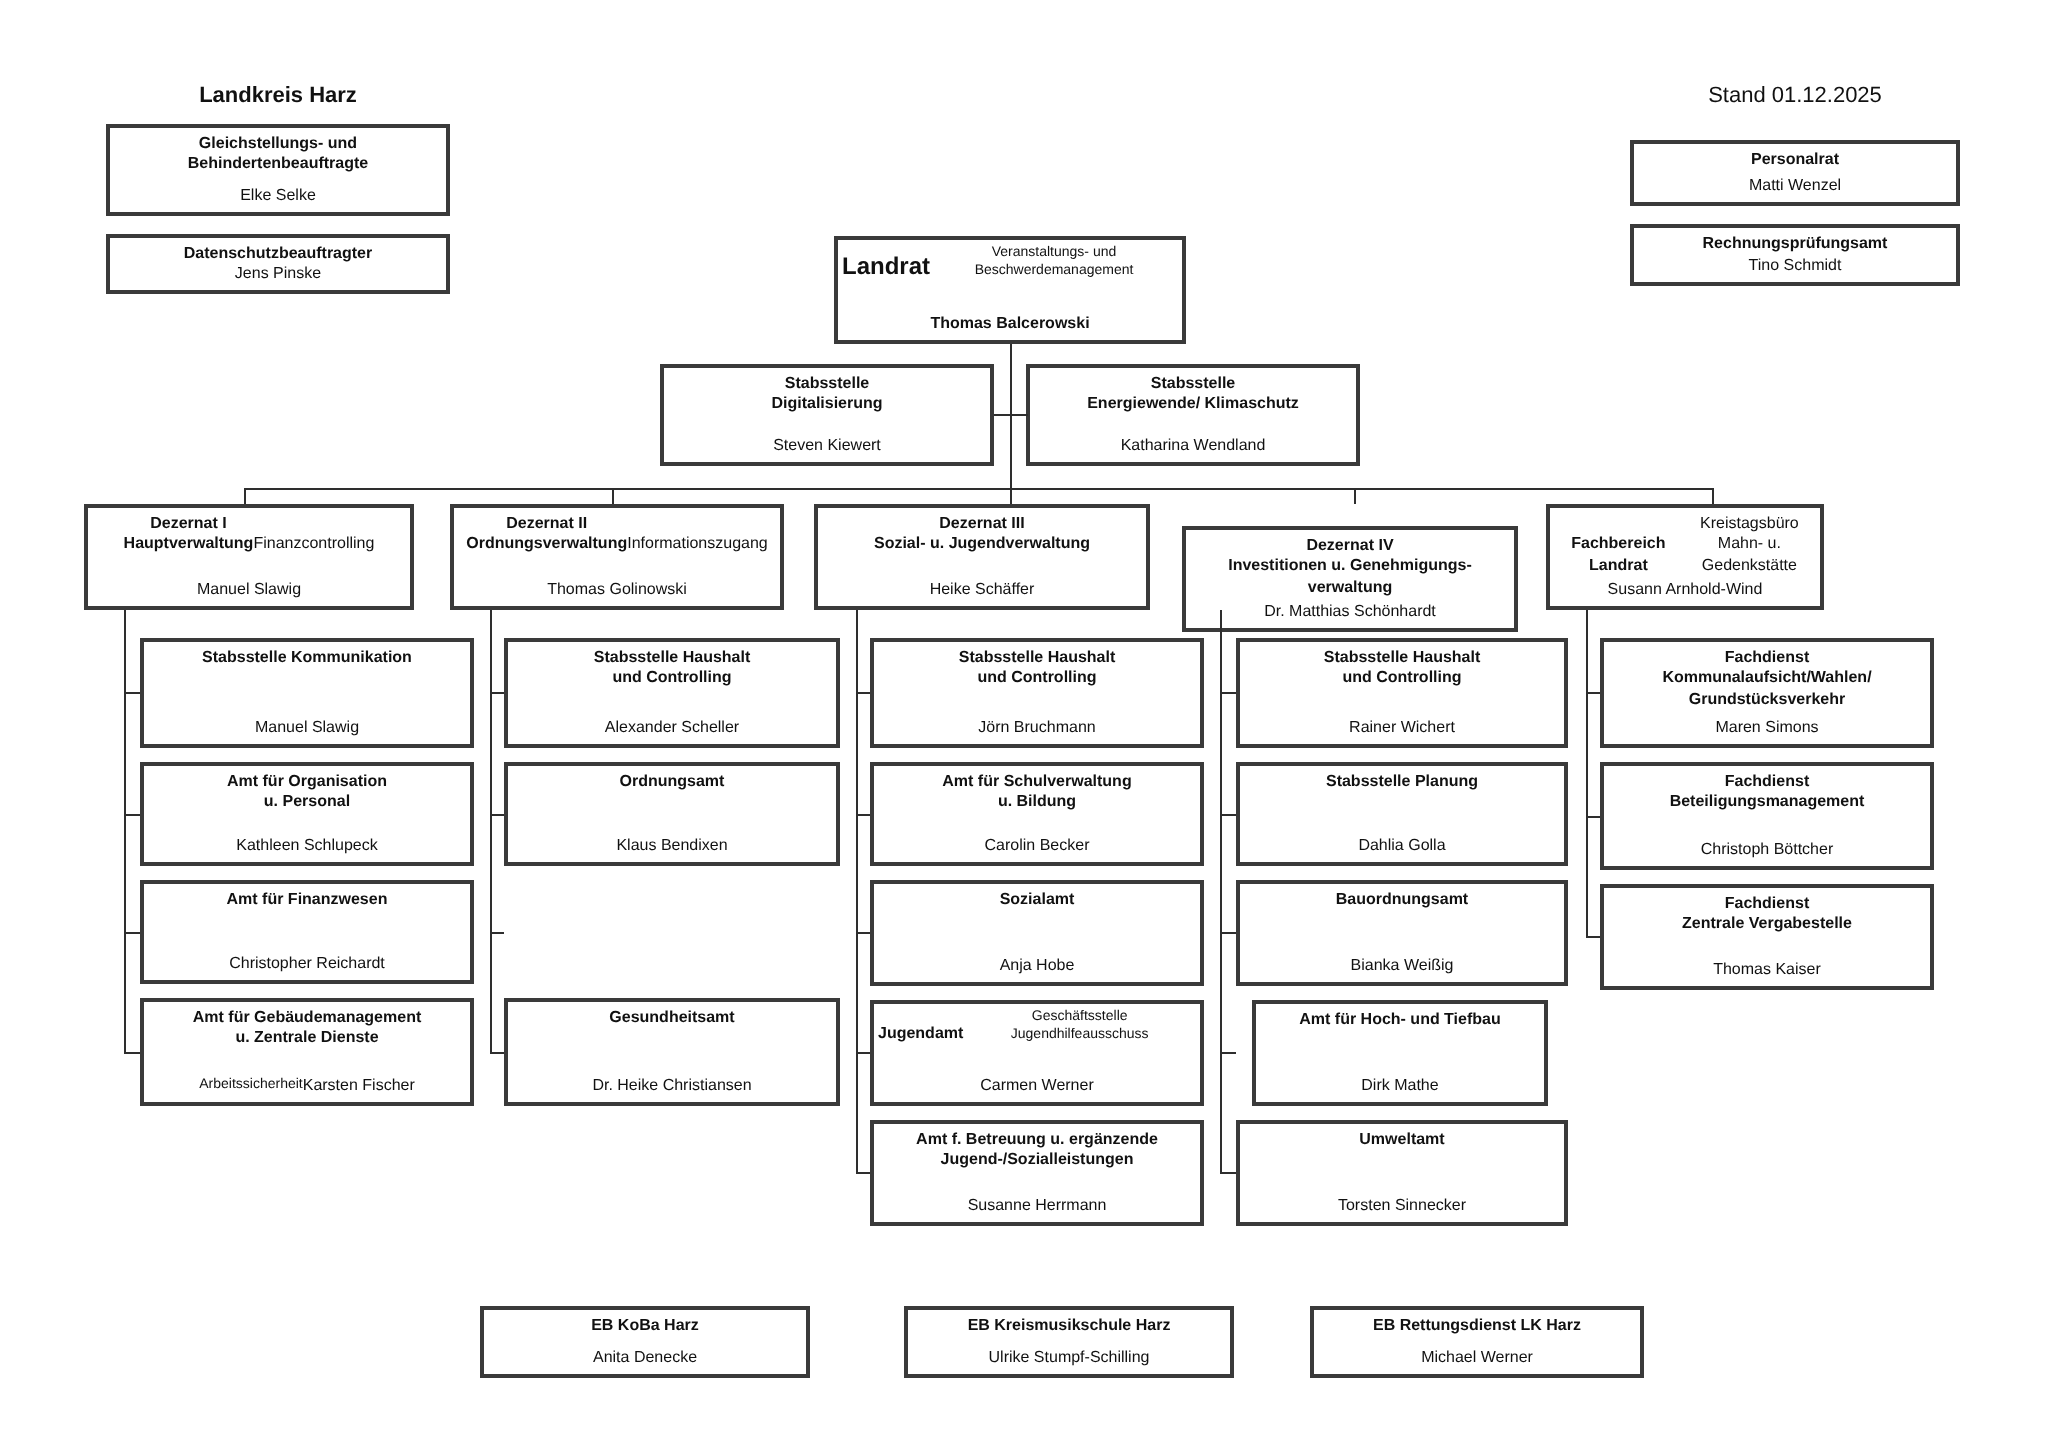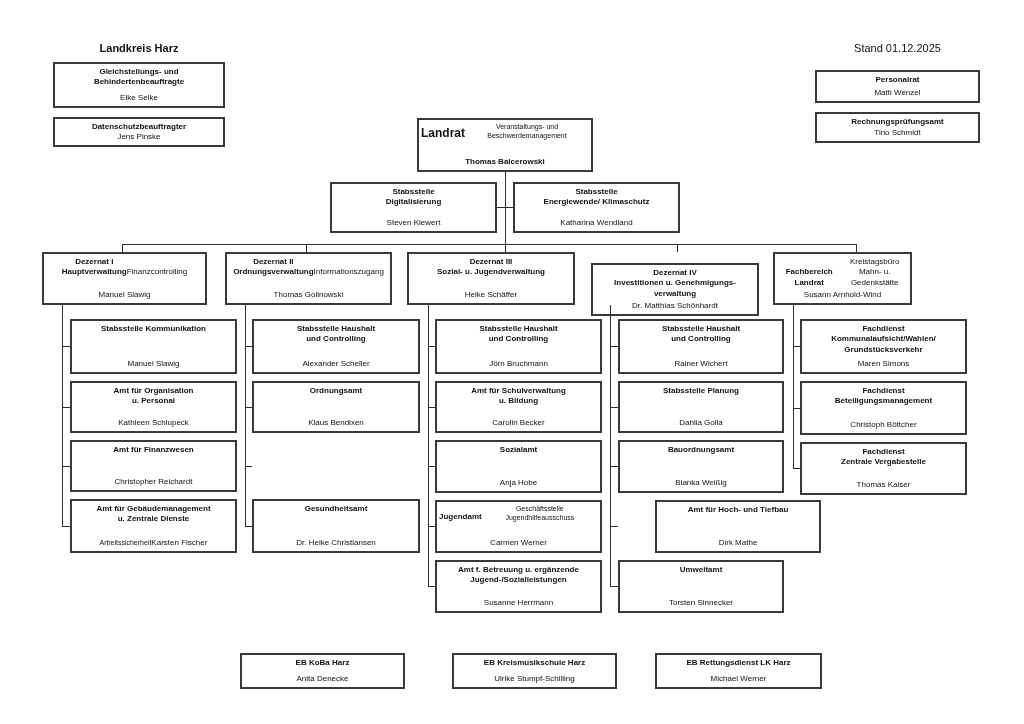--- a/index.html
+++ b/index.html
@@ -174,21 +174,21 @@
     <span class="n">Rainer Wichert</span>
   </div>
   <div class="box" style="left:618px;top:381px;width:166px;height:52px;">
     <span class="t">Stabsstelle Planung</span>
     <span class="n">Dahlia Golla</span>
   </div>
   <div class="box" style="left:618px;top:440px;width:166px;height:53px;">
     <span class="t">Bauordnungsamt</span>
     <span class="n">Bianka Weißig</span>
   </div>
-  <div class="box" style="left:655px;top:500px;width:166px;height:53px;">
+  <div class="box" style="left:626px;top:500px;width:148px;height:53px;">
     <span class="t">Amt für Hoch- und Tiefbau</span>
     <span class="n">Dirk Mathe</span>
   </div>
   <div class="box" style="left:618px;top:560px;width:166px;height:53px;">
     <span class="t">Umweltamt</span>
     <span class="n">Torsten Sinnecker</span>
   </div>
 
   <div class="box" style="left:800px;top:319px;width:167px;height:55px;">
     <span class="t">Fachdienst

